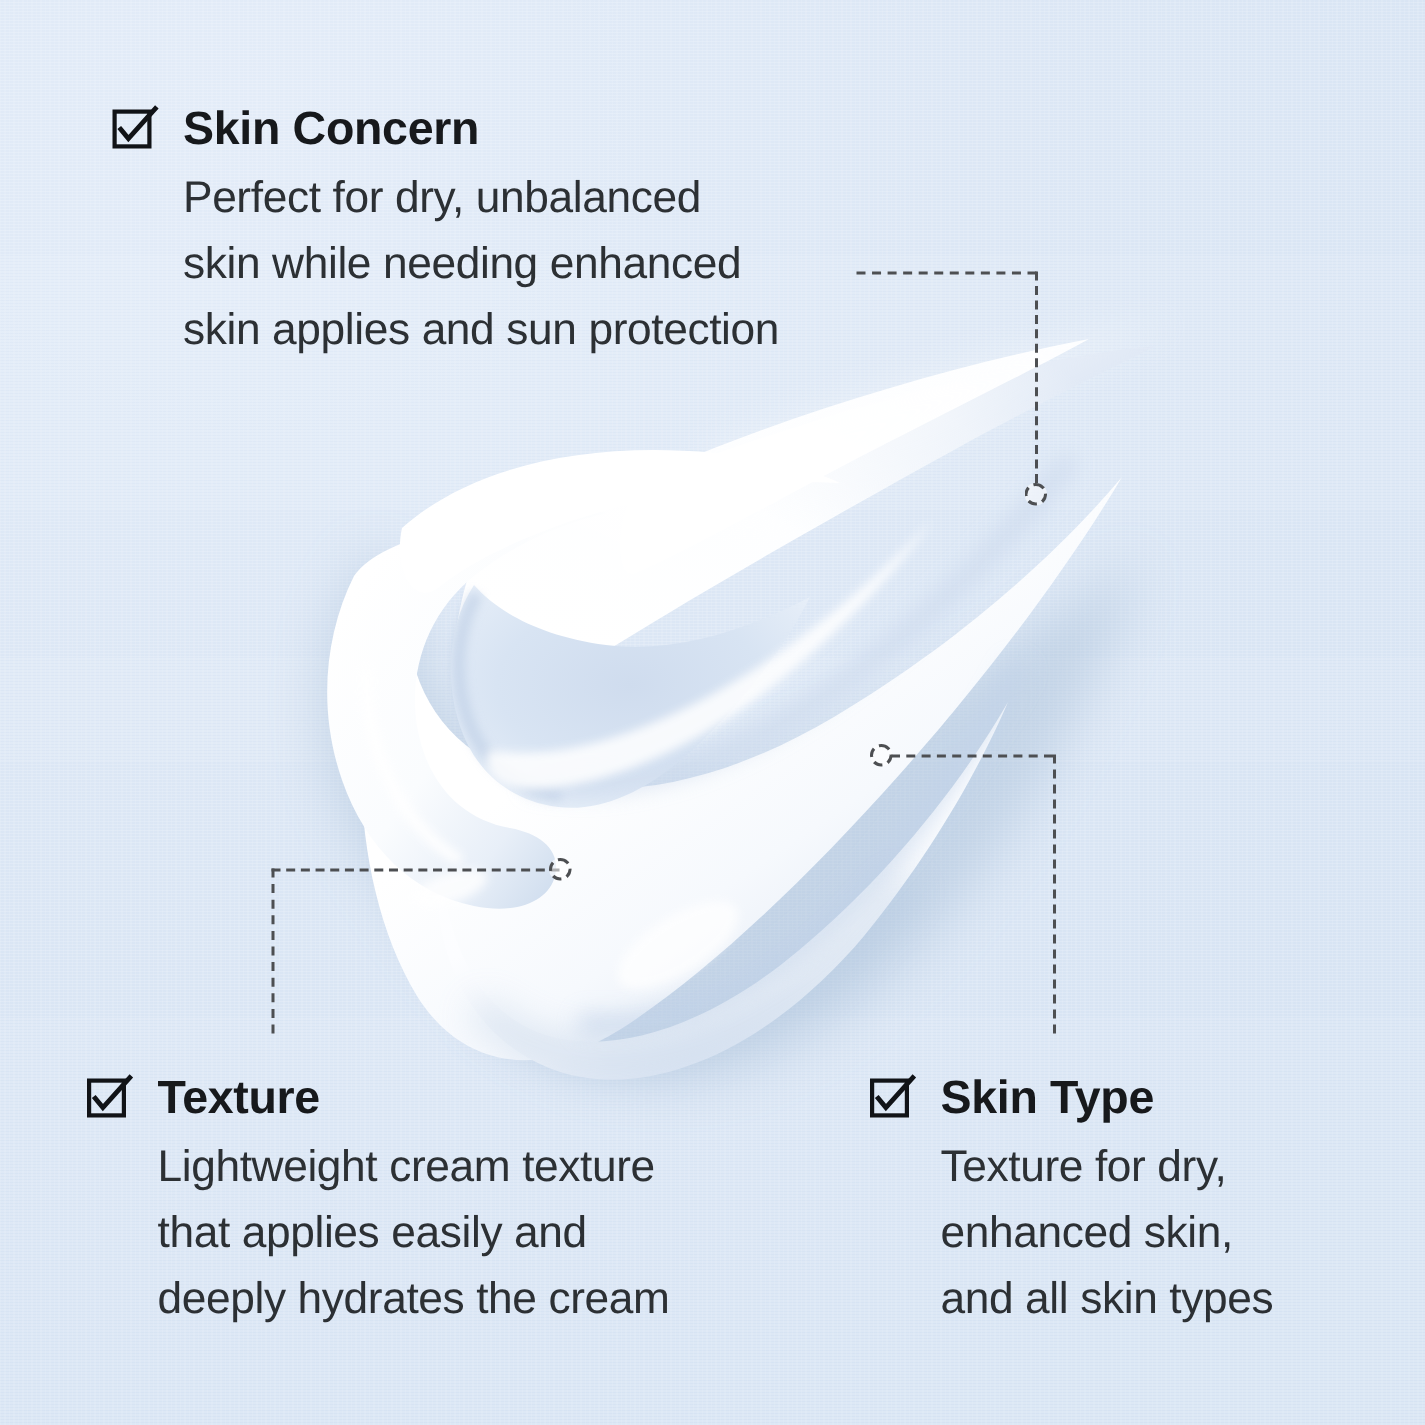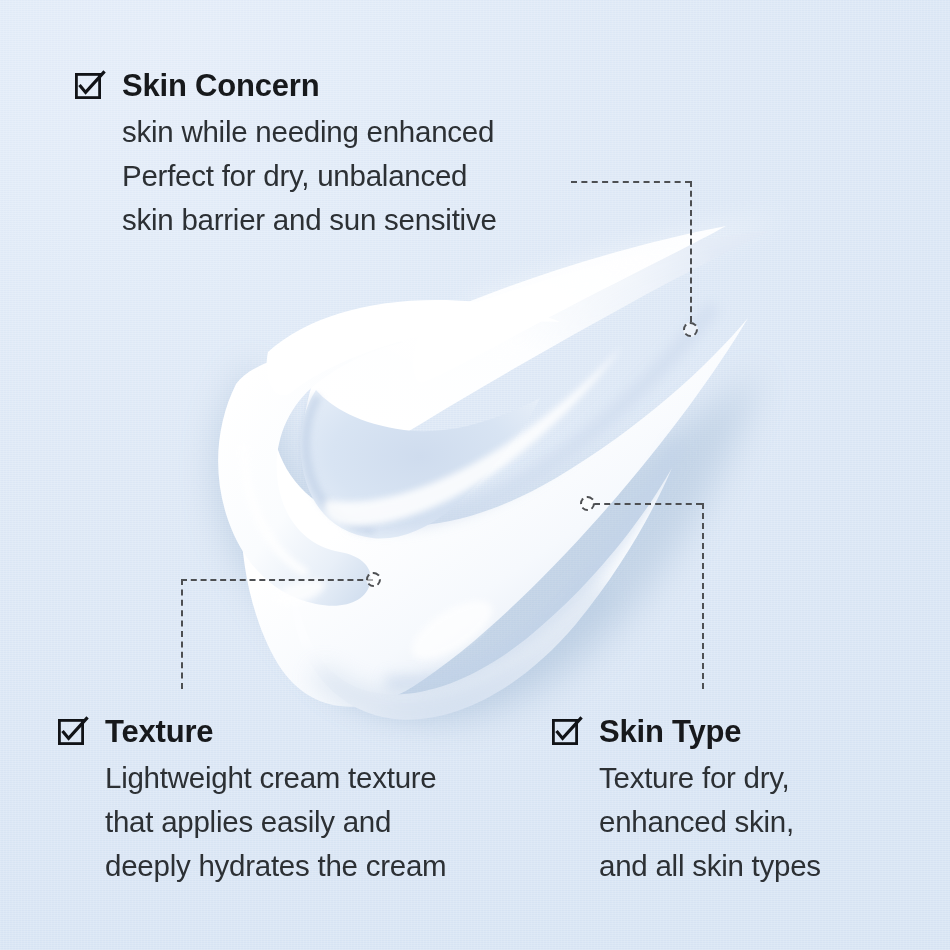--- a/index.html
+++ b/index.html
@@ -97,21 +97,21 @@
     font-weight: 400;
     line-height: 44px;
     color: #2c3034;
     letter-spacing: -.25px;
   }
   .callout-body .line { white-space: nowrap; }
 
   
   #callout-skin-concern { left: 75px; top: 66px; }
   #callout-texture      { left: 58px; top: 712px; }
-  #callout-skin-type    { left: 552px; top: 712px; }
+  #callout-skin-type    { left: 580px; top: 712px; }
 </style>
 </head>
 <body>
 
 <div id="stage">
 
   <div class="bg-base"></div>
   <div class="bg-noise"></div>
 
   <svg id="cream-swatch" viewBox="0 0 950 950">
@@ -317,23 +317,23 @@
     <div class="callout-head">
       <span class="checkbox-icon">
         <svg width="26" height="26" viewBox="0 0 26 26">
           <rect x="1.4" y="1.4" width="23.2" height="23.2" fill="none" stroke="#111317" stroke-width="2.8"></rect>
           <path d="M5.5 13.2 L10.6 19.4 L28.5 -0.5" fill="none" stroke="#111317" stroke-width="3.2" stroke-linecap="square" stroke-linejoin="miter"></path>
         </svg>
       </span>
       <span class="callout-title">Skin Concern</span>
     </div>
     <div class="callout-body">
+      <div class="line">Perfect for dry, unbalanced</div>
       <div class="line">skin while needing enhanced</div>
-      <div class="line">Perfect for dry, unbalanced</div>
-      <div class="line">skin barrier and sun sensitive</div>
+      <div class="line">skin applies and sun protection</div>
     </div>
   </div>
 
   <div class="callout" id="callout-texture">
     <div class="callout-head">
       <span class="checkbox-icon">
         <svg width="26" height="26" viewBox="0 0 26 26">
           <rect x="1.4" y="1.4" width="23.2" height="23.2" fill="none" stroke="#111317" stroke-width="2.8"></rect>
           <path d="M5.5 13.2 L10.6 19.4 L28.5 -0.5" fill="none" stroke="#111317" stroke-width="3.2" stroke-linecap="square" stroke-linejoin="miter"></path>
         </svg>

